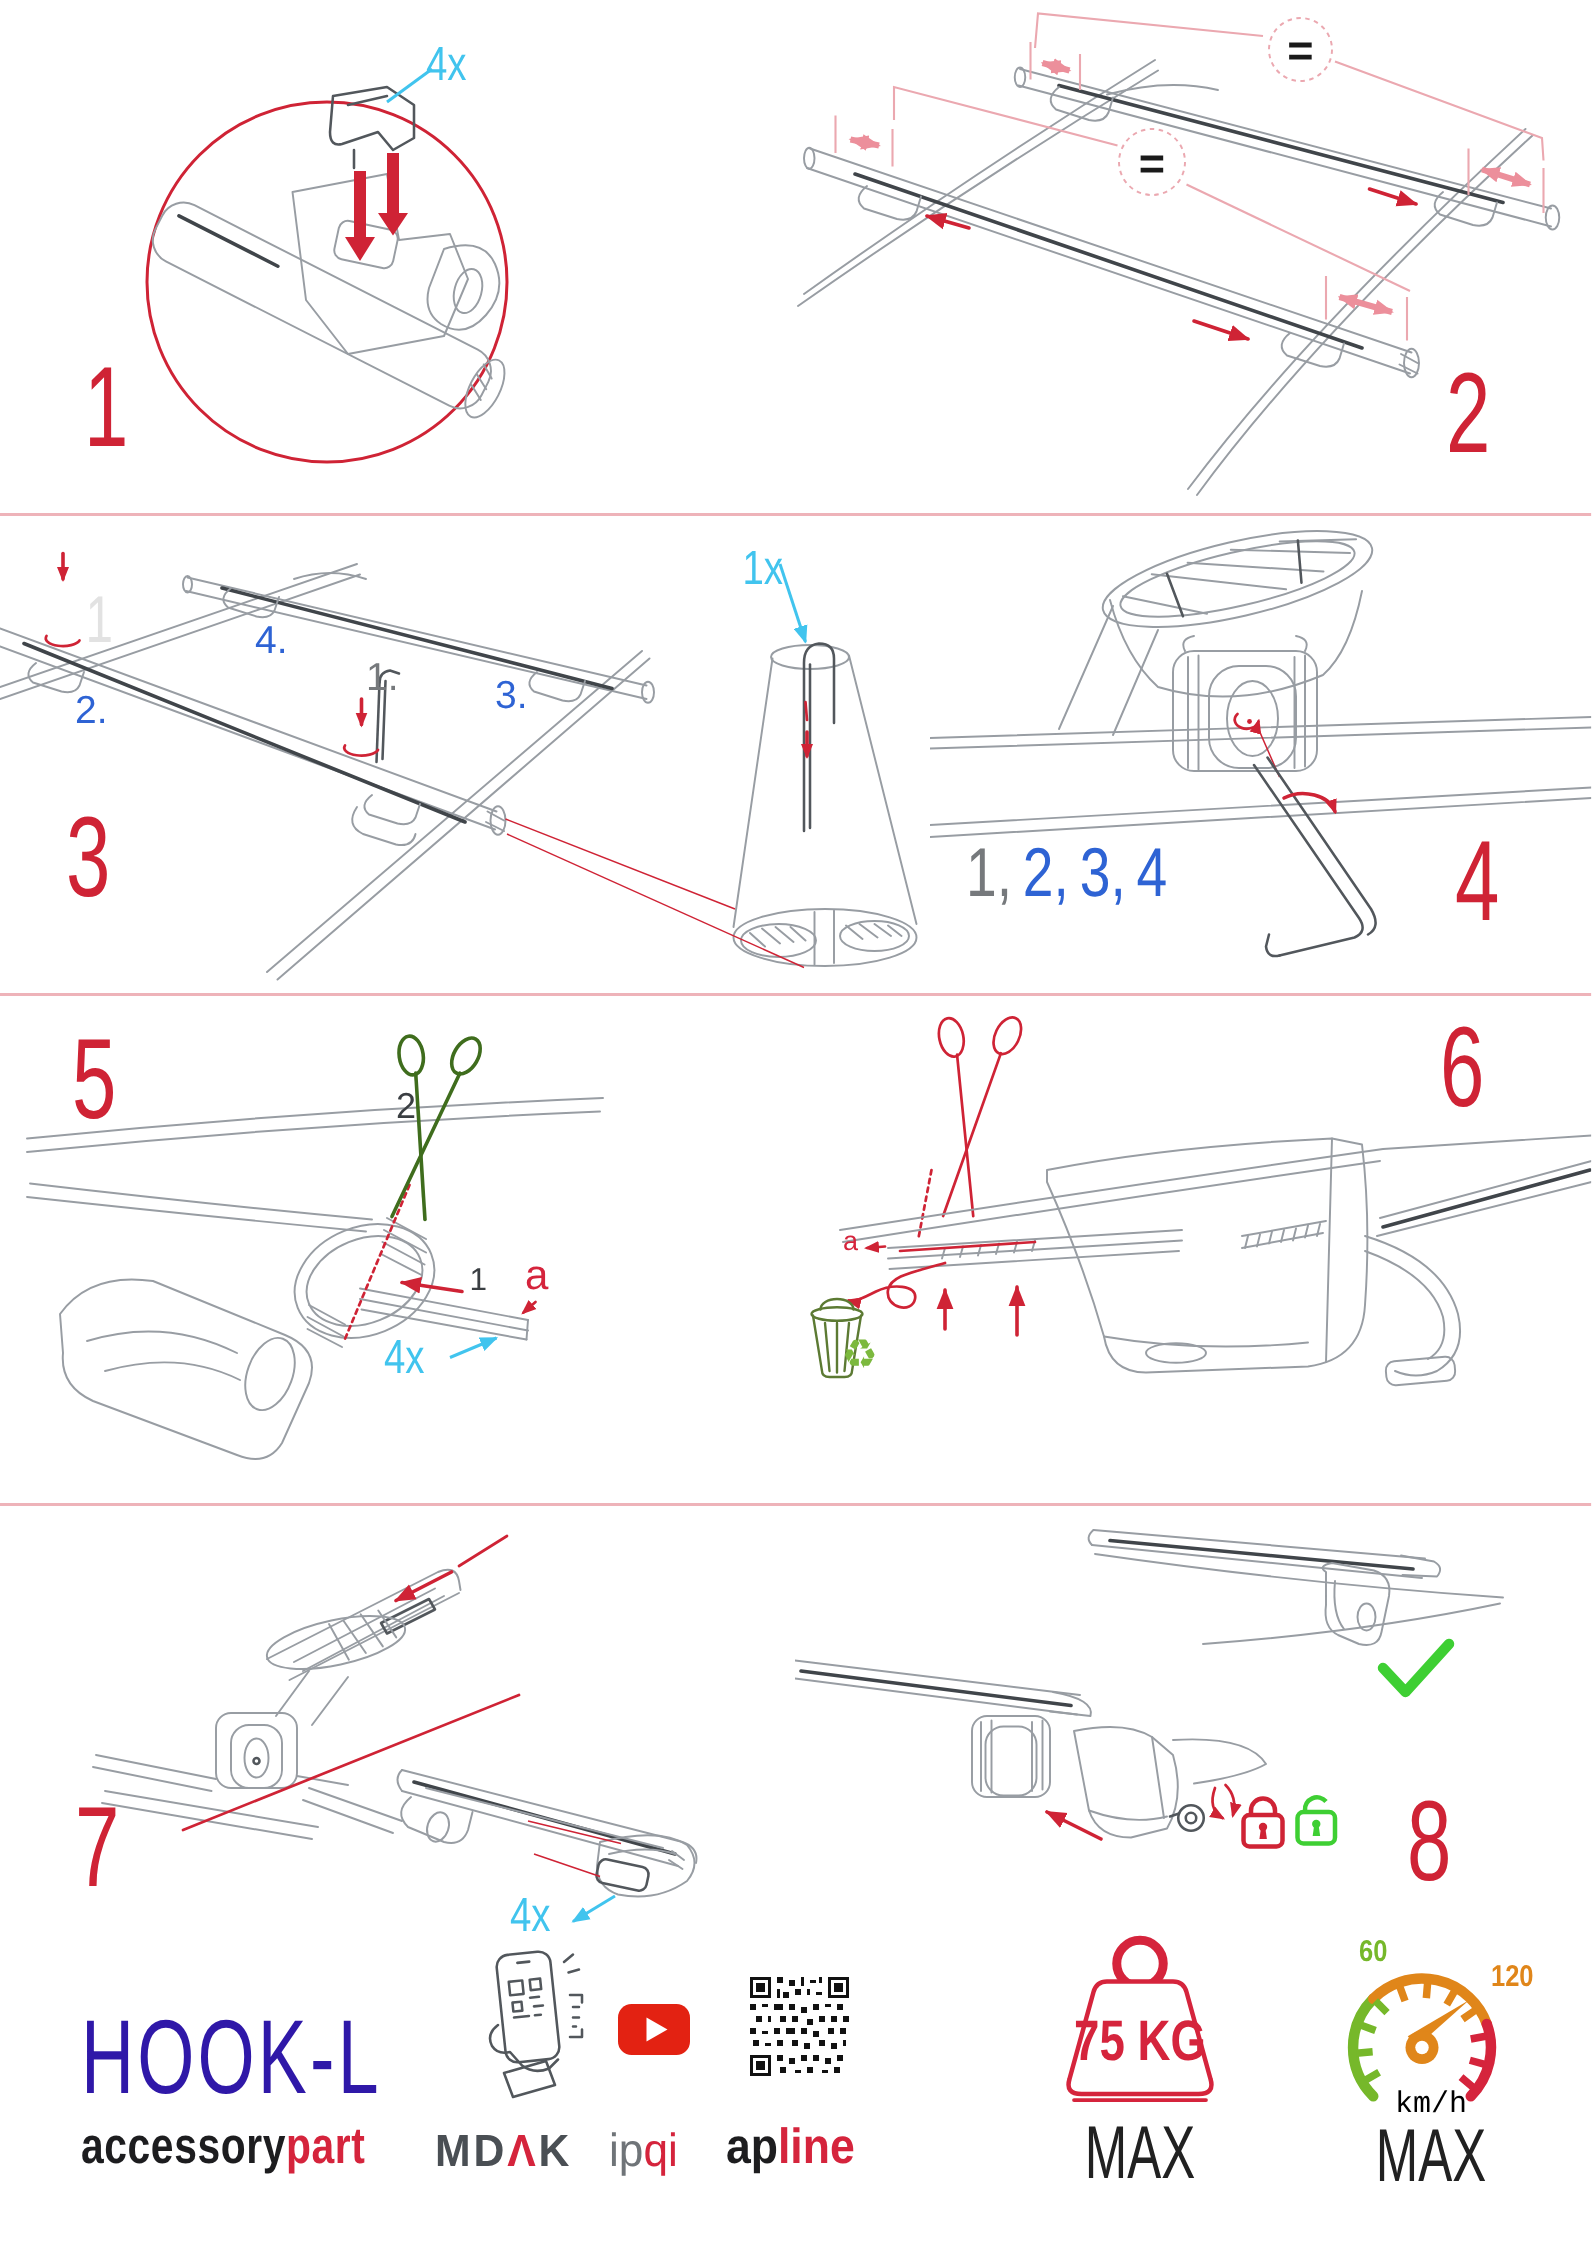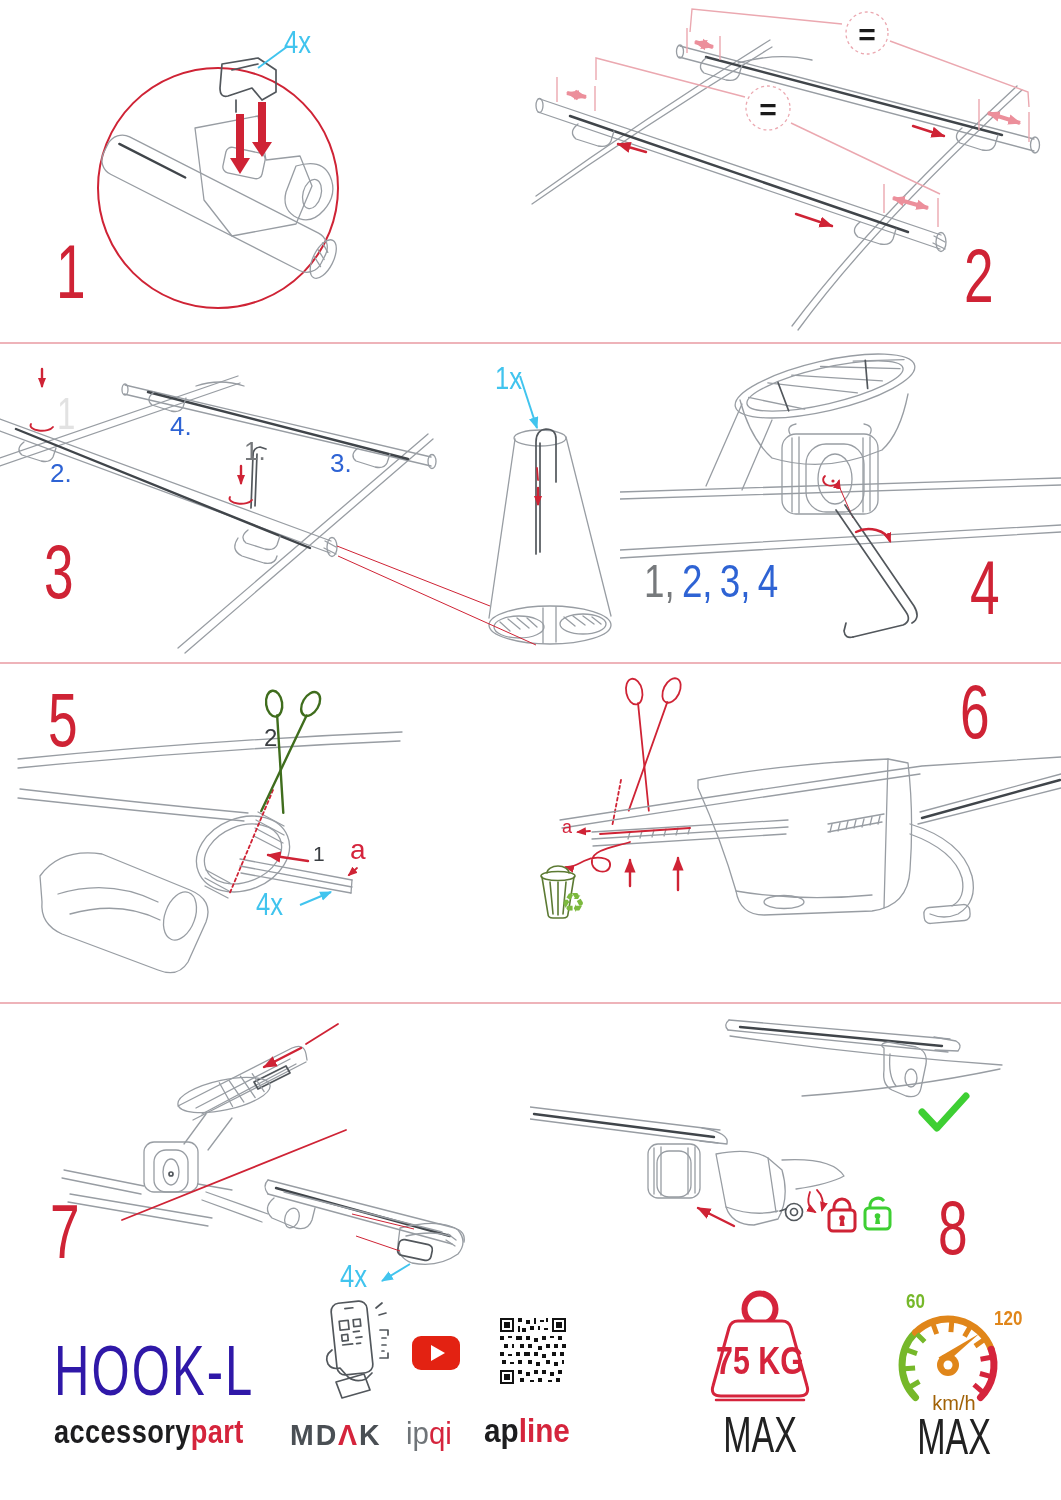--- a/index.html
+++ b/index.html
@@ -29,21 +29,21 @@
   .mdak .la{color:#d5243c;}
   .ipqi{font-size:31px;font-weight:400;color:#6f7478;transform:scaleX(.95);transform-origin:left top;}
   .ipqi .la{color:#d5243c;}
   .apline{font-size:33px;font-weight:700;color:#1d1d1f;transform:scaleX(.9);transform-origin:left top;}
   .apline .la{color:#d5243c;}
   .badgetxt{position:absolute;text-align:center;}
   .kg{color:#d5243c;font-size:38px;font-weight:600;transform:scaleX(.8);transform-origin:center top;}
   .maxt{color:#212121;font-size:50px;font-weight:500;transform:scaleX(.68);transform-origin:center top;}
   .t60{color:#76b82a;font-size:20px;font-weight:600;transform:scaleX(.85);transform-origin:left top;}
   .t120{color:#e0861a;font-size:20px;font-weight:600;transform:scaleX(.85);transform-origin:left top;}
-  .kmh{color:#a16207;font-size:20px;font-weight:400;}
+  .kmh{color:#000000;font-size:20px;font-weight:400;font-family:Liberation Mono, monospace;}
   .yt{position:absolute;left:412px;top:1336px;width:48px;height:34px;background:#e32212;
       border-radius:9px;display:flex;align-items:center;justify-content:center;}
   .yt .play{width:0;height:0;border-left:14px solid #fff;border-top:8px solid transparent;border-bottom:8px solid transparent;margin-left:3px;}
   
   .ln{fill:none;stroke:#989da3;stroke-width:1.3;stroke-linecap:round;stroke-linejoin:round;}
   .lnd{fill:none;stroke:#52575c;stroke-width:1.7;stroke-linecap:round;stroke-linejoin:round;}
   .lnD{fill:none;stroke:#40454a;stroke-width:2.4;stroke-linecap:round;}
   .rd{fill:none;stroke:#cf2335;stroke-width:1.8;stroke-linecap:round;}
   .rd2{fill:none;stroke:#cf2335;stroke-width:2.4;stroke-linecap:round;}
   .rdth{fill:none;stroke:#cf2335;stroke-width:1;}

